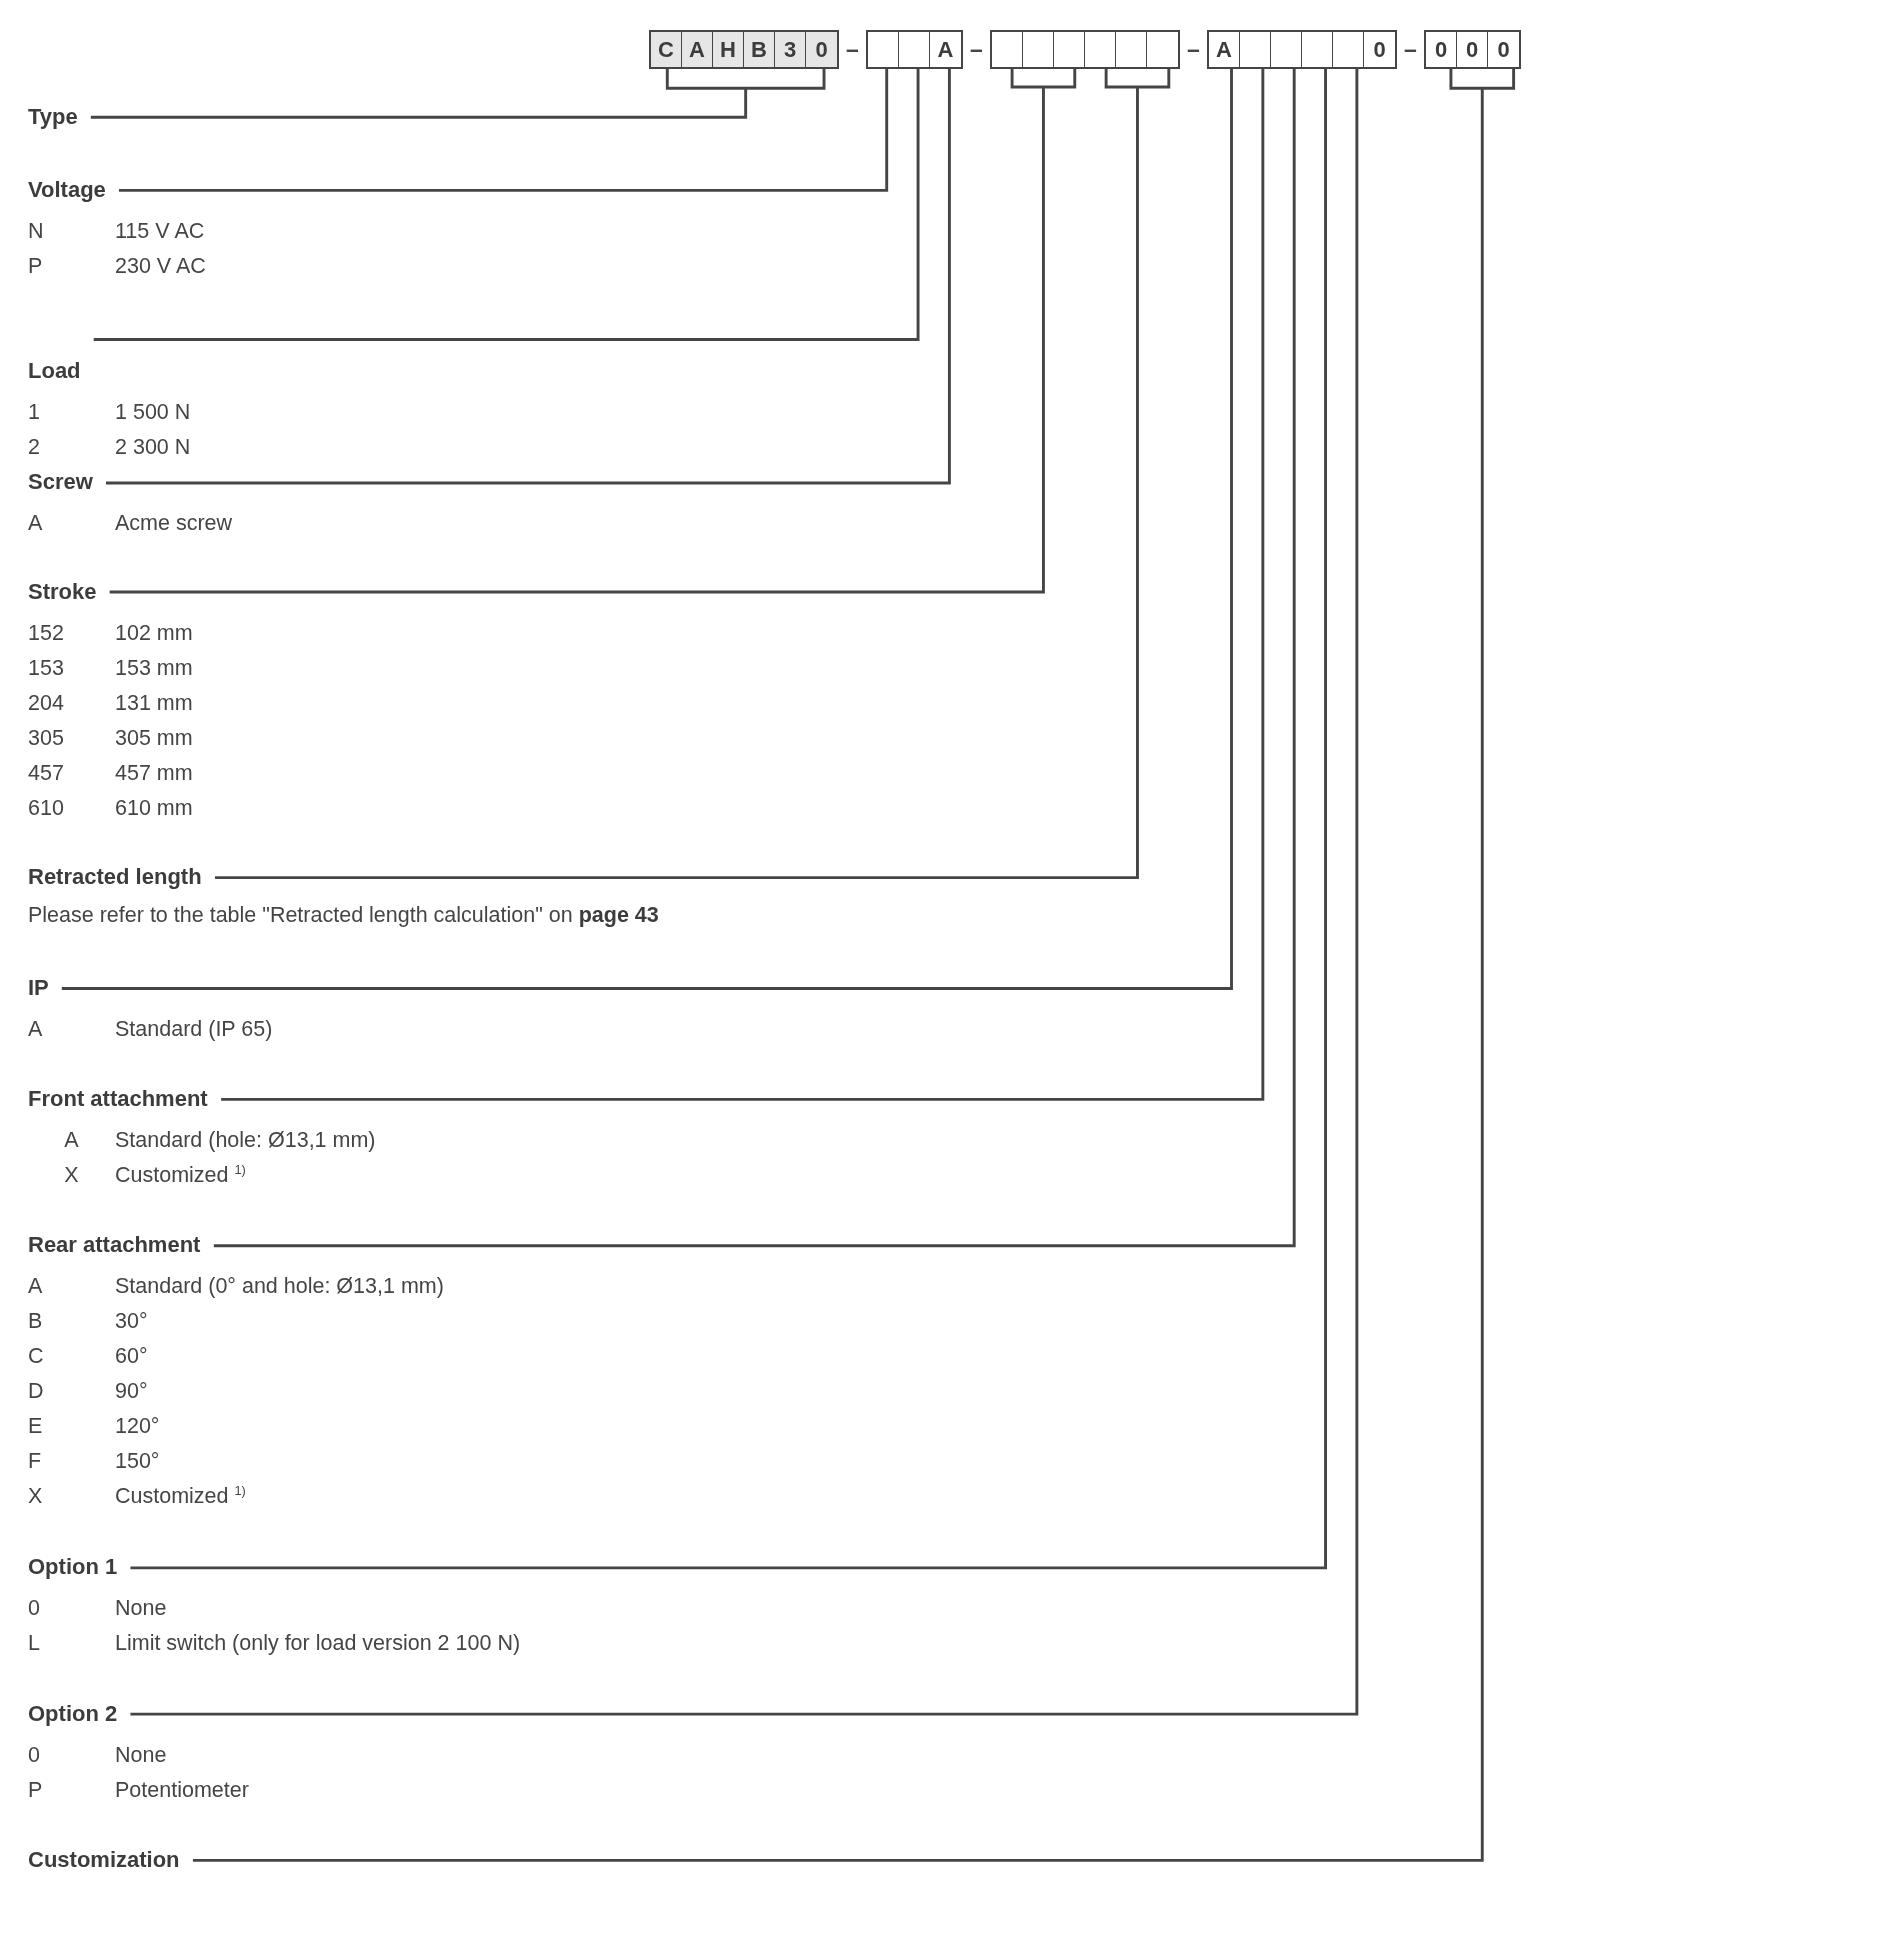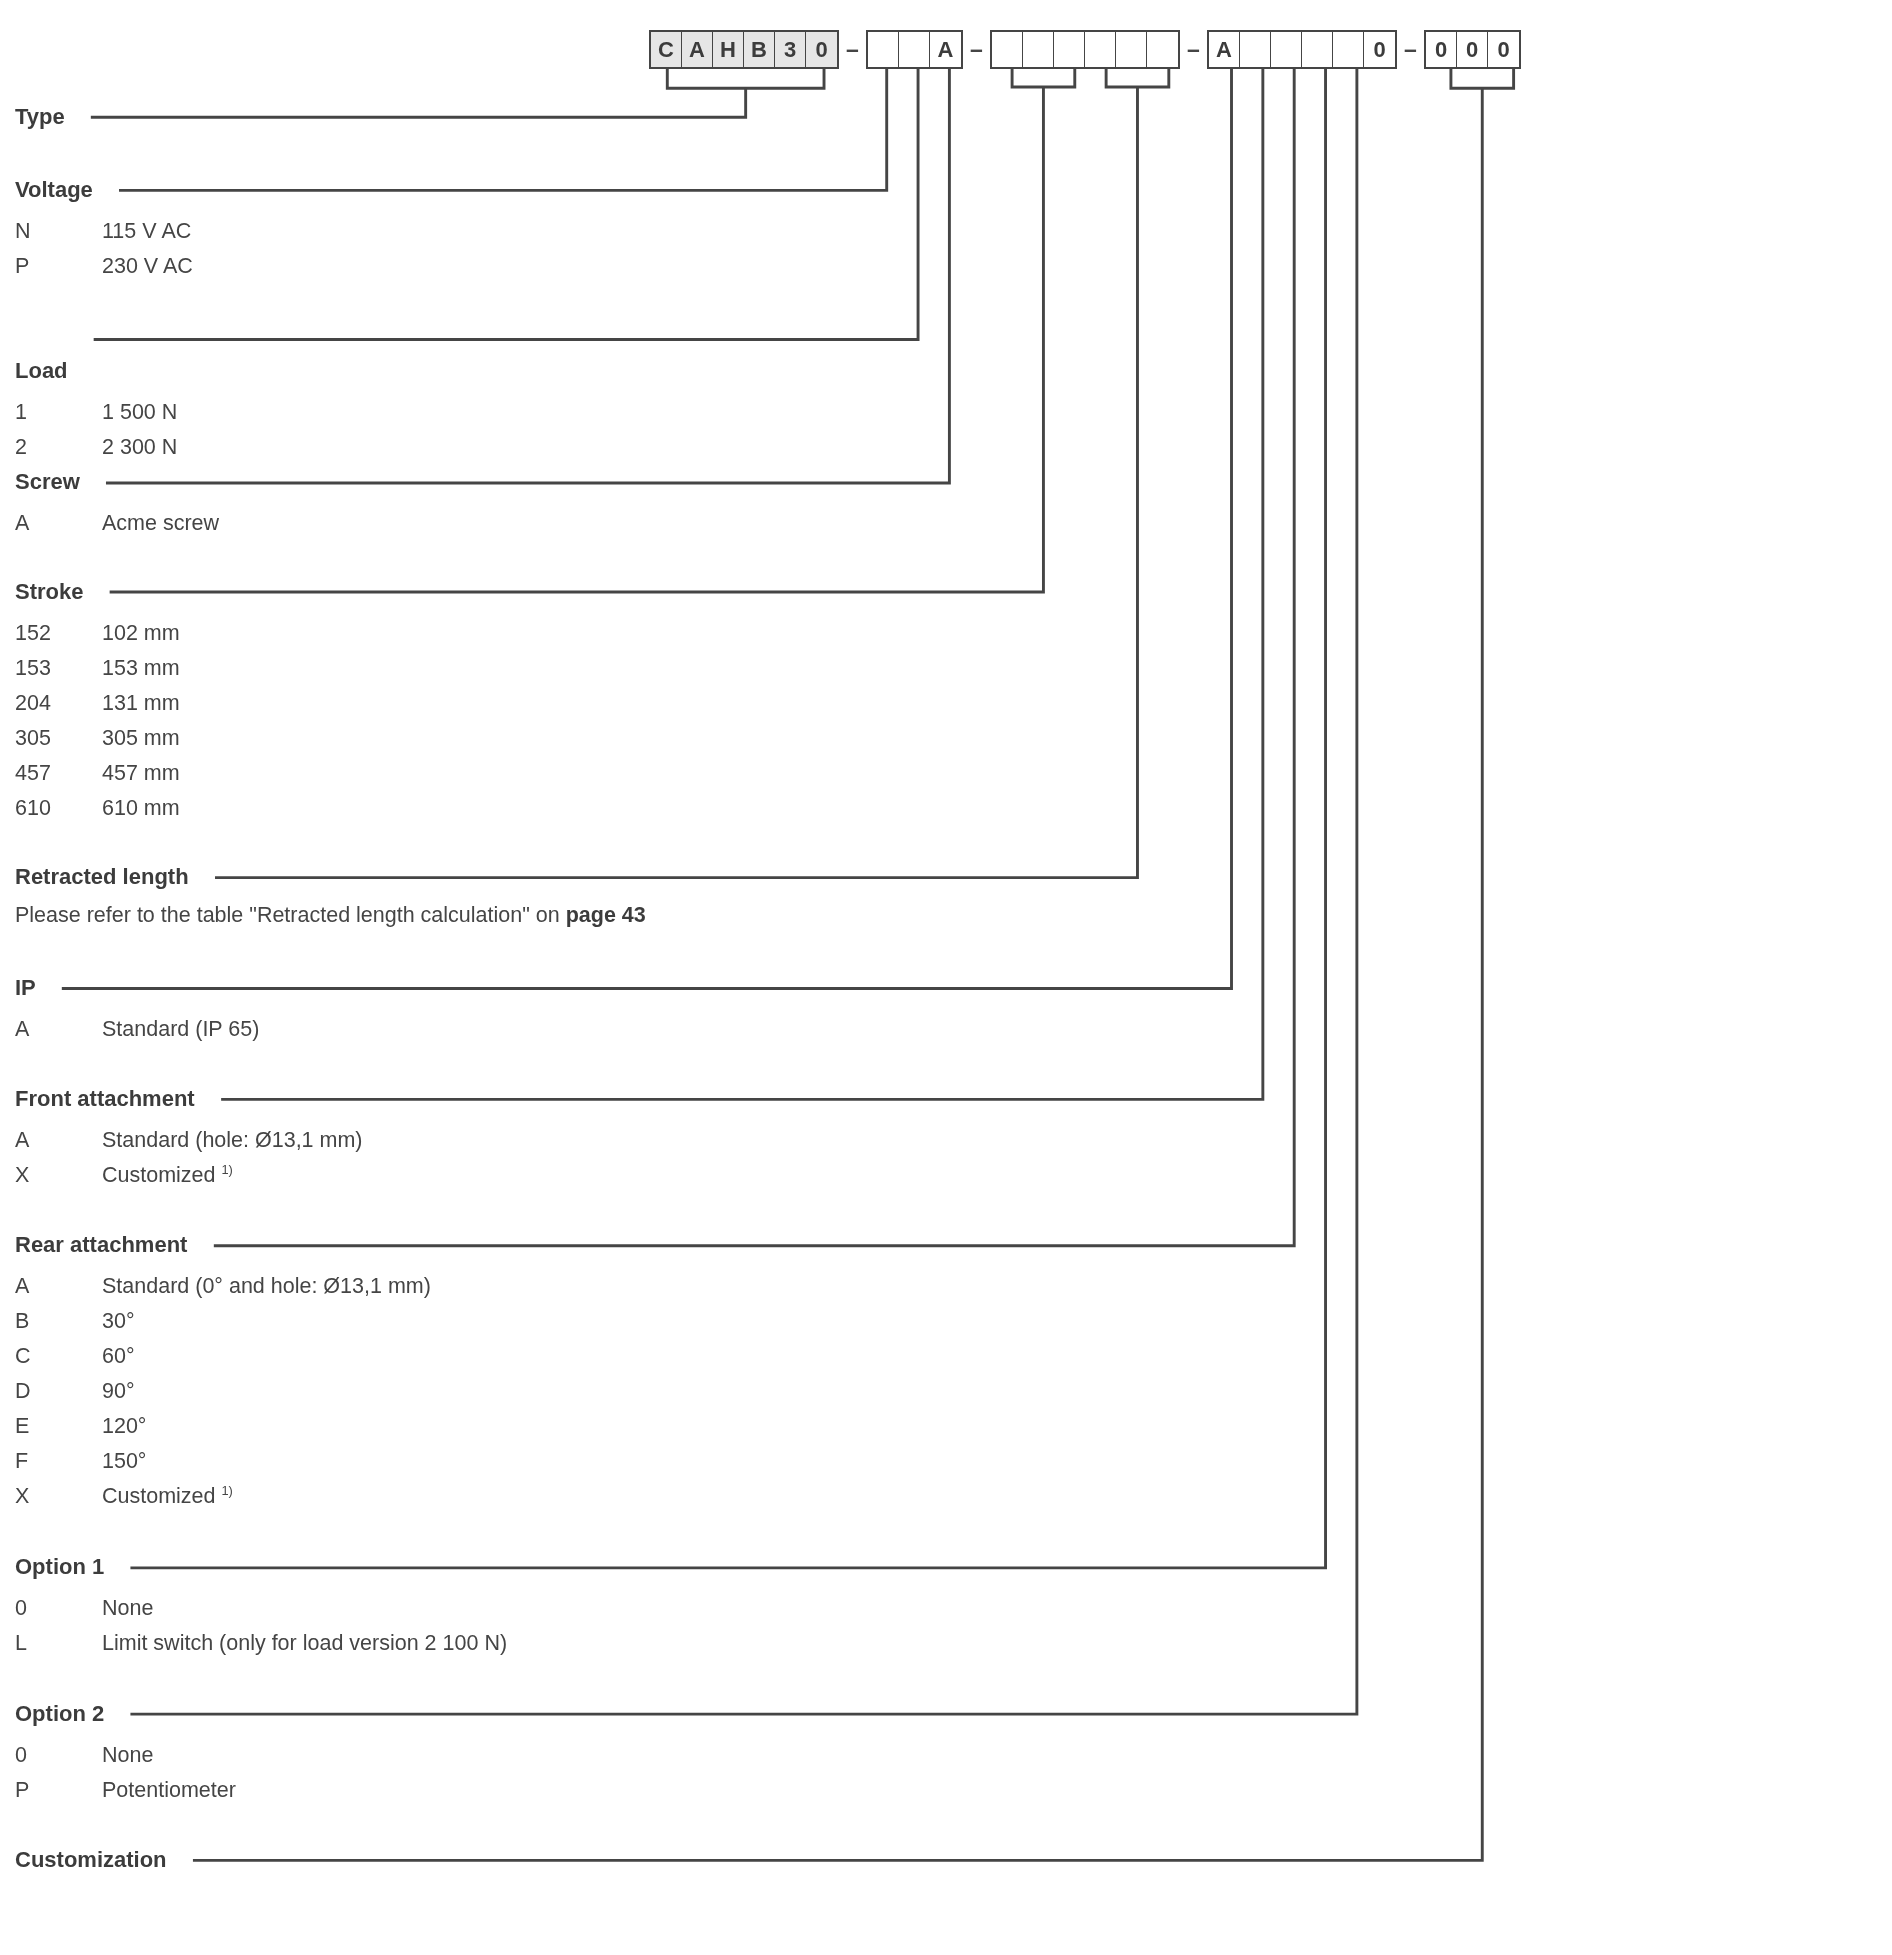--- a/index.html
+++ b/index.html
@@ -24,21 +24,21 @@
   .code-cell:last-child{border-right:none;}
   .code-sep{
     width:27px;display:flex;align-items:center;justify-content:center;
     font-size:23px;font-weight:bold;color:#454545;height:39px;
   }
 
   
   #wires{position:absolute;left:0;top:0;width:1893px;height:1955px;pointer-events:none;}
 
   
-  .block{position:absolute;left:15px;}
+  .block{position:absolute;left:28px;}
   .blk-head{
     display:flex;align-items:center;
     font-size:22px;font-weight:bold;color:#3c3c3c;
     line-height:1;white-space:nowrap;
   }
   .blk-head .ttl{padding-right:12.8px;}
   .blk-note{
     font-size:21.5px;color:#454545;line-height:1;white-space:nowrap;
     margin-top:17px;
   }
@@ -210,21 +210,21 @@
       <span class="ttl">IP</span>
     </div>
     <div class="opt-list">
       <div class="opt-row">
         <span class="opt-key">A</span>
         <span class="opt-val">Standard (IP 65)</span>
       </div>
     </div>
   </div>
 
-  <div class="block" style="top:1088px;">
+  <div class="block" style="top:1088px;text-align:center;">
     <div class="blk-head">
       <span class="ttl">Front attachment</span>
     </div>
     <div class="opt-list">
       <div class="opt-row">
         <span class="opt-key">A</span>
         <span class="opt-val">Standard (hole: Ø13,1 mm)</span>
       </div>
       <div class="opt-row">
         <span class="opt-key">X</span>

